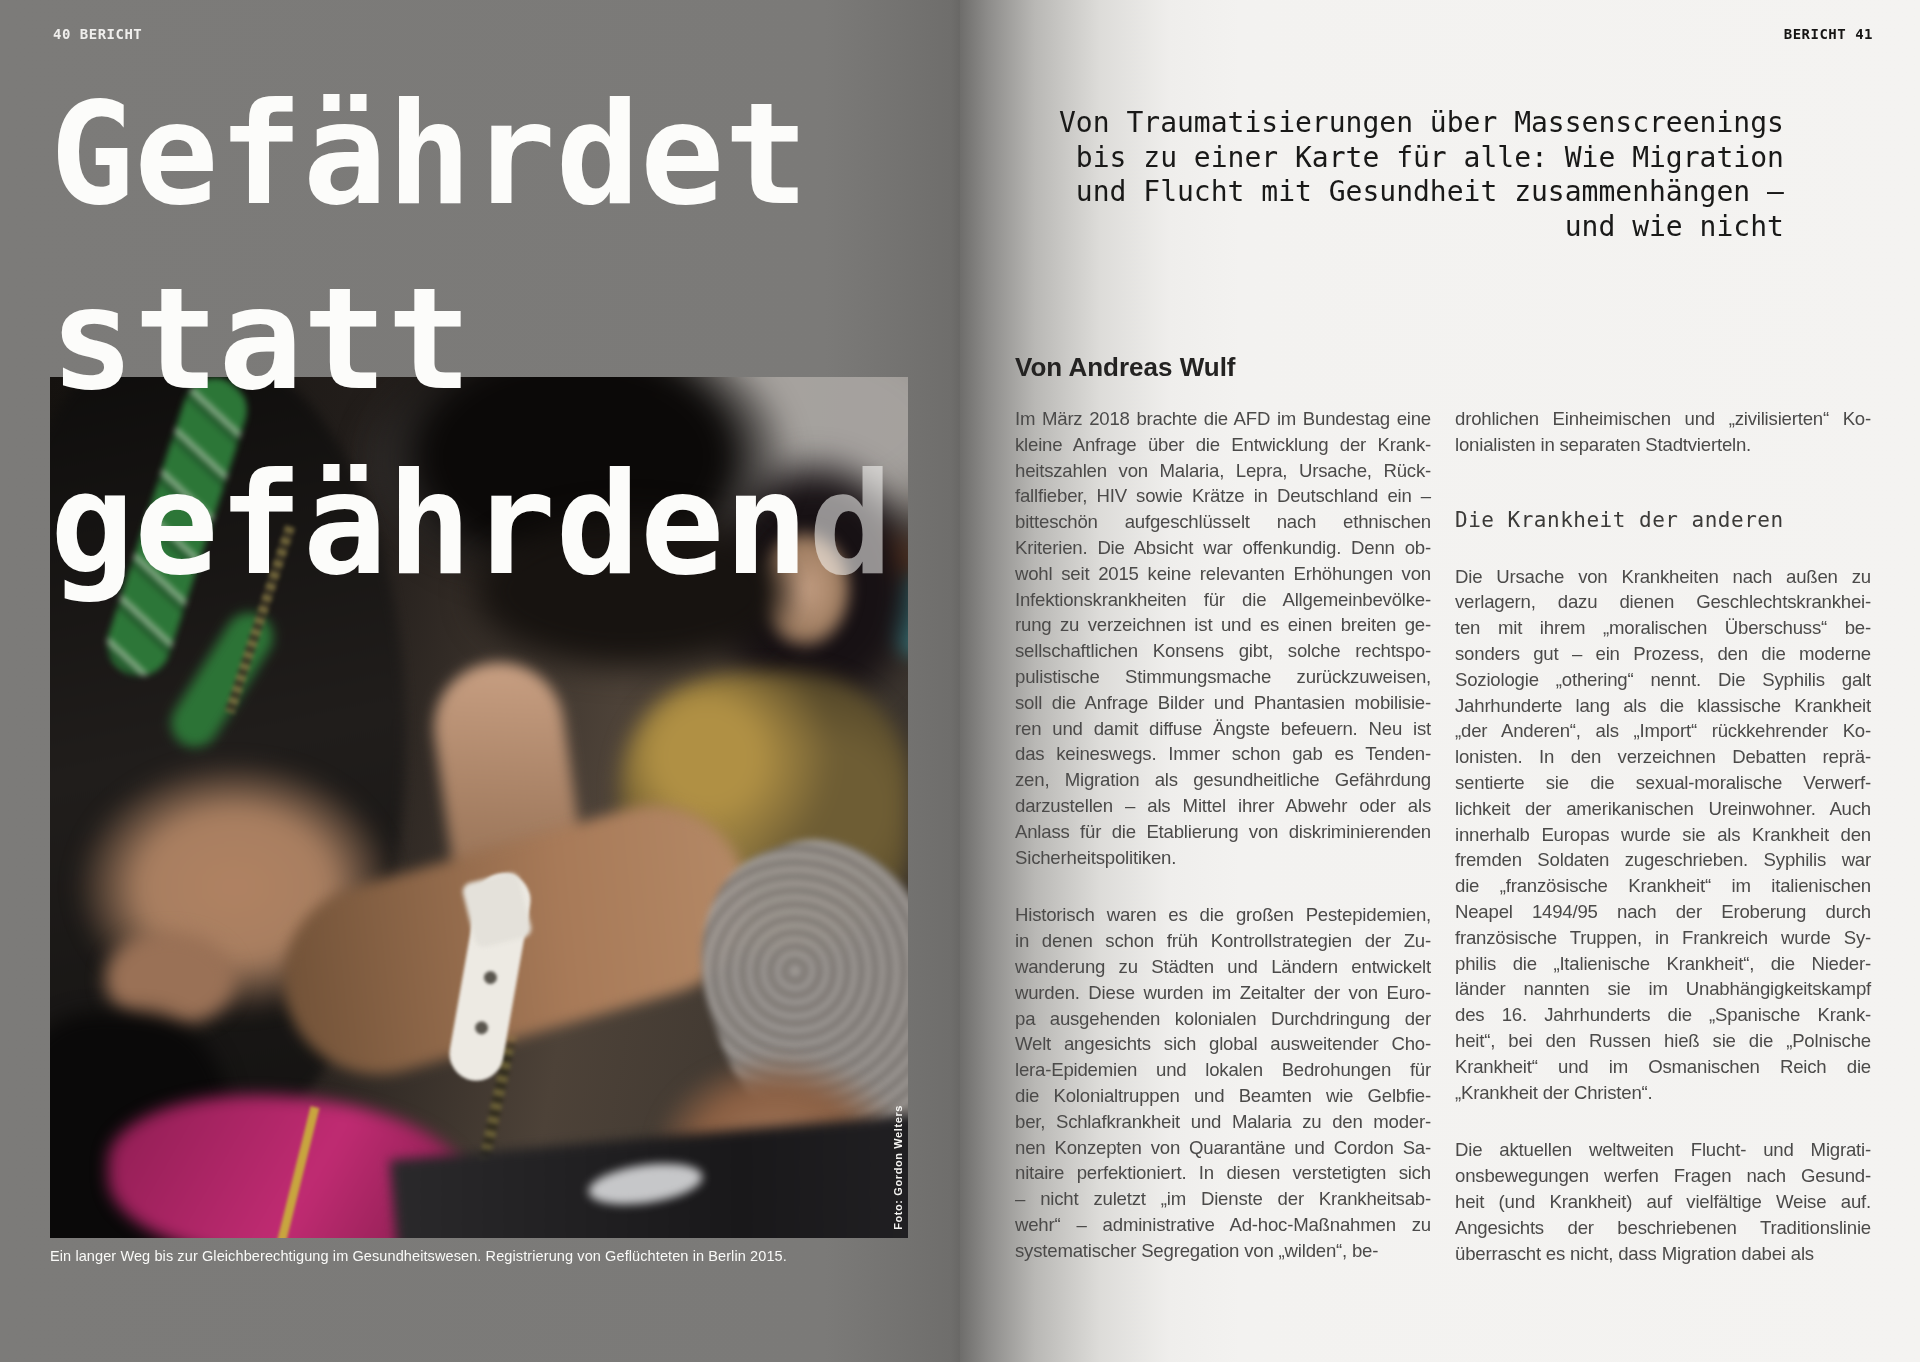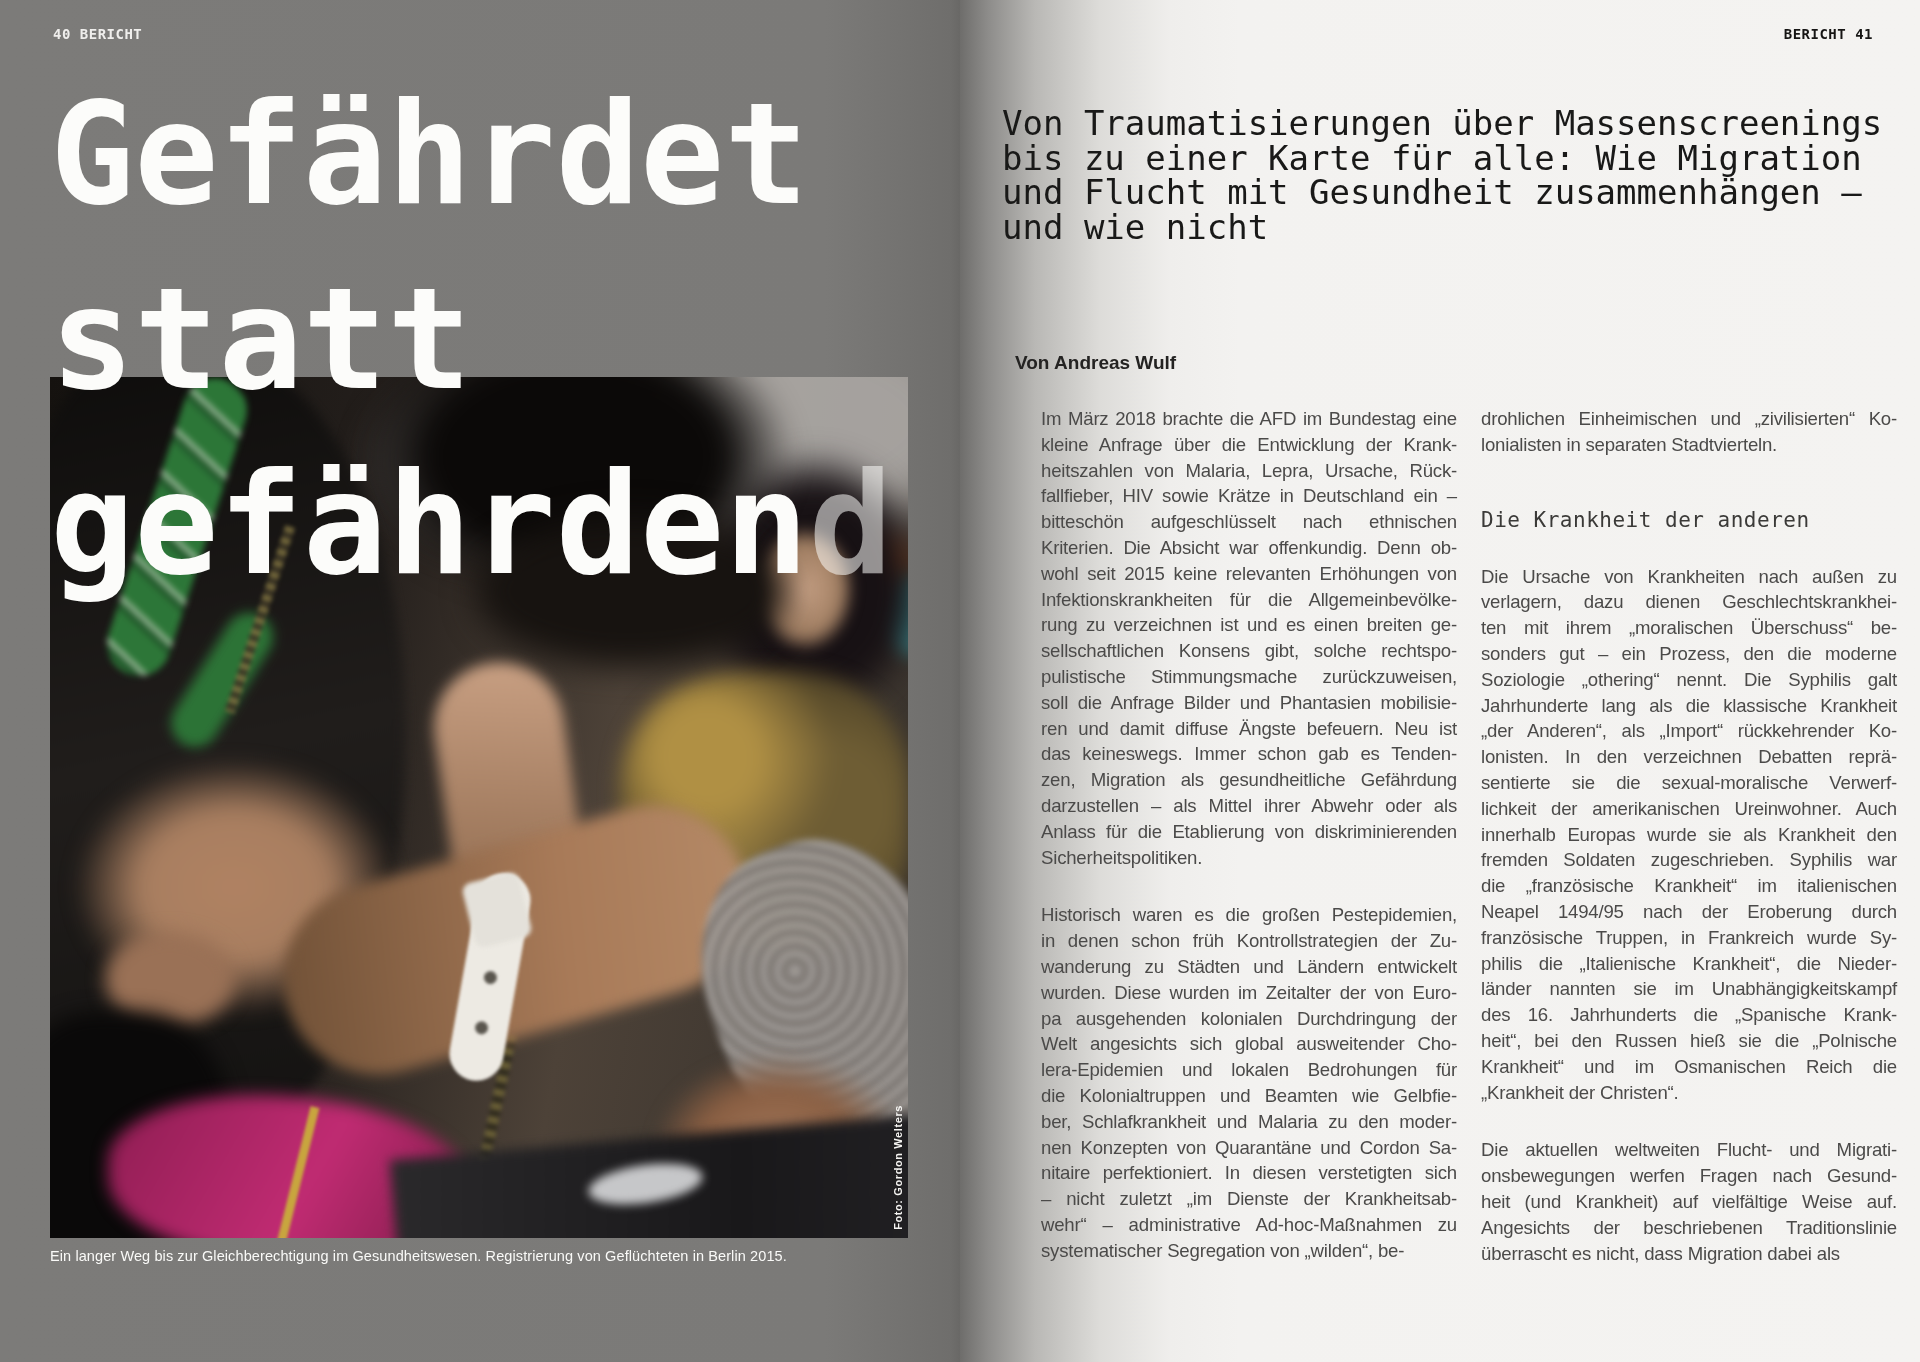--- a/index.html
+++ b/index.html
@@ -96,26 +96,26 @@
                  background:#d9dadc; transform:rotate(-8deg); filter:blur(5px); opacity:.9; }
   .photo-credit { position:absolute; right:4px; bottom:8px; color:#f5f4f2;
                  font-size:11px; font-weight:600; letter-spacing:.6px;
                  writing-mode:vertical-rl; transform:rotate(180deg); white-space:nowrap; }
 
   
   .caption { position:absolute; left:50px; top:1248px; width:880px; color:#fafaf8;
              font-size:14.5px; font-weight:normal; letter-spacing:.1px; white-space:nowrap; }
 
   
-  .article-headline { position:absolute; left:1002px; top:106px;
-      font-family:"DejaVu Sans Mono", monospace; font-size:34px; line-height:34.5px;
-      color:#191918; white-space:pre; }
-  .byline { position:absolute; left:1015px; top:352px; font-size:19px; font-weight:bold;
+  .article-headline { position:absolute; left:1059px; top:106px;
+      font-family:"DejaVu Sans Mono", monospace; font-size:28px; line-height:34.5px;
+      color:#191918; white-space:pre;text-align:right; }
+  .byline { position:absolute; left:1015px; top:352px; font-size:26px; font-weight:bold;
             color:#242322; }
-  .columns { position:absolute; left:1041px; top:406px; width:860px; display:flex; }
+  .columns { position:absolute; left:1015px; top:406px; width:860px; display:flex; }
   .col { width:416px; }
   .col + .col { margin-left:24px; }
   .block { margin-top:32px; }
   .block:first-child { margin-top:0; }
   .block.subhead { margin-top:49px; margin-bottom:0;
       font-family:"DejaVu Sans Mono", monospace; font-size:21px; line-height:26px;
       color:#3b3a38; letter-spacing:.5px; white-space:nowrap; }
   .block.subhead + .block { margin-top:31px; }
   .jline { font-size:18.6px; line-height:25.8px; letter-spacing:-0.2px; color:#4b4a49;
            text-align:justify; text-align-last:justify; }

